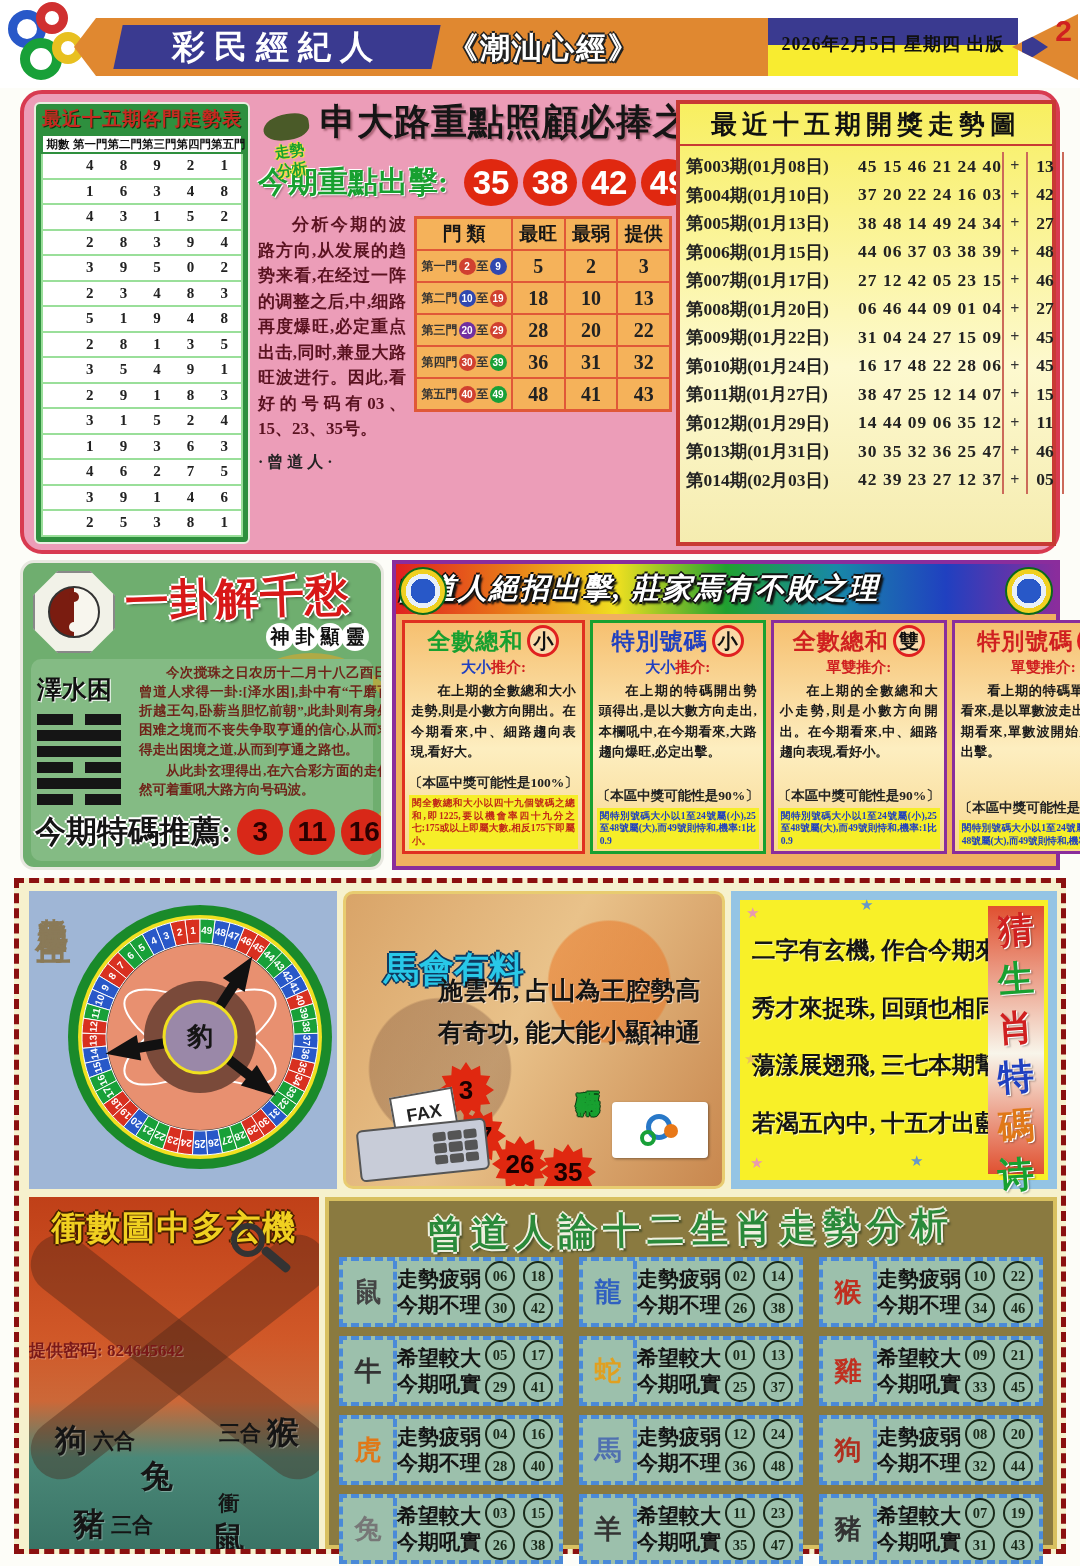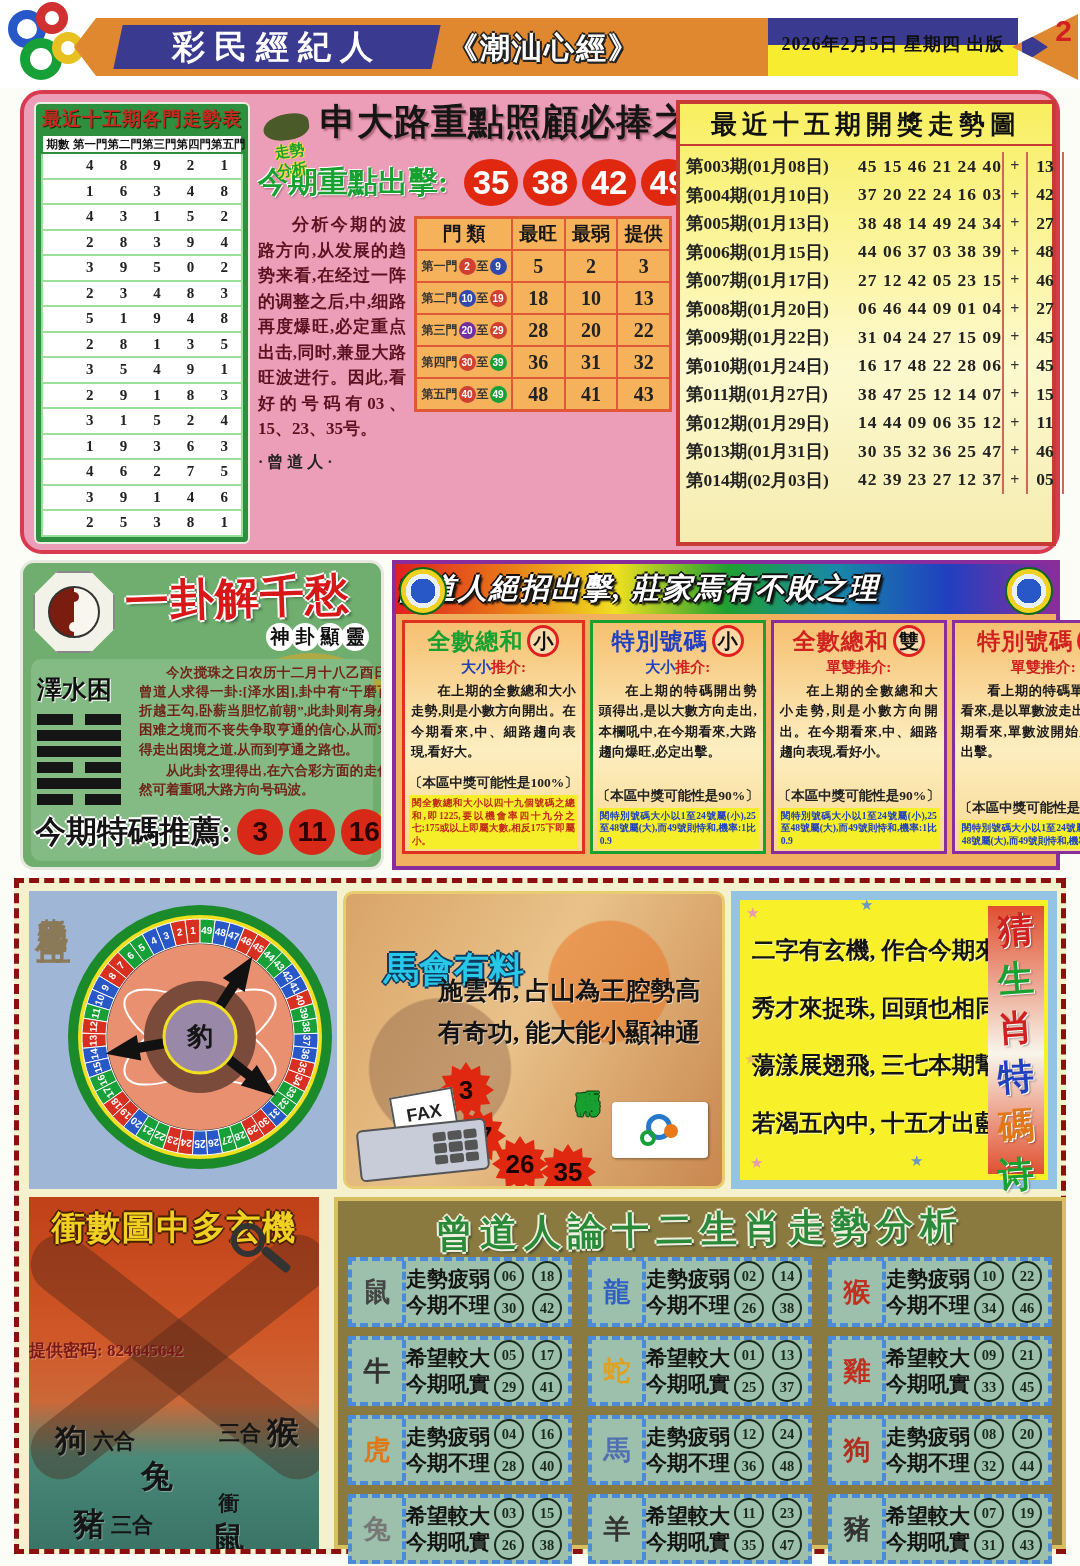--- a/index.html
+++ b/index.html
@@ -151,21 +151,21 @@
   .chong-x1 { transform:rotate(38deg); } .chong-x2 { transform:rotate(-38deg); }
   .chong-title { position:absolute; left:0; top:8px; width:100%; text-align:center; font-size:34px; font-weight:900; color:#f0d020; letter-spacing:1px; white-space:nowrap; text-shadow:-2px 0 #4a2000,2px 0 #4a2000,0 -2px #4a2000,0 2px #4a2000; }
   .magnifier { position:absolute; right:54px; top:26px; width:34px; height:34px; border:6px solid #333; border-radius:50%; }
   .magnifier:after { content:""; position:absolute; left:22px; top:26px; width:34px; height:9px; background:#333; transform:rotate(40deg); border-radius:4px; }
   .chong-pass { position:absolute; left:0; top:142px; width:100%; font-size:17px; font-weight:bold; color:#7a1818; text-shadow:1px 1px 0 rgba(255,255,255,.25); }
   .animal { position:absolute; display:flex; align-items:center; gap:6px; }
   .animal .gl { font-size:32px; font-weight:900; color:#151515; text-shadow:1px 1px 0 rgba(255,255,255,.3); }
   .animal .lb { font-size:21px; font-weight:900; color:#151515; }
   .animal-col { flex-direction:column; gap:0; }
 
-  .zodiac-panel { position:absolute; left:315px; top:314px; width:732px; height:352px; background:#8a7a40; border:4px solid #d8c060; }
+  .zodiac-panel { position:absolute; left:306px; top:314px; width:732px; height:352px; background:#8a7a40; border:4px solid #d8c060; }
   .zodiac-title { text-align:center; font-size:37px; font-weight:900; color:#2a8a3a; letter-spacing:7px; white-space:nowrap; margin-top:4px; transform:rotate(-1deg); text-shadow:-2px 0 #f0f0e0,2px 0 #f0f0e0,0 -2px #f0f0e0,0 2px #f0f0e0,3px 3px 2px rgba(20,40,20,.5); }
   .zgrid { position:absolute; left:10px; right:10px; top:56px; bottom:8px; display:grid; grid-template-columns:repeat(3,1fr); grid-template-rows:repeat(4,1fr); gap:9px 16px; }
   .zcell { border:4px dashed #4a8ad8; background:#9cc0ac; display:flex; align-items:stretch; }
   .zicon { flex:0 0 54px; border-right:4px dashed #4a8ad8; display:flex; align-items:center; justify-content:center; font-size:27px; font-weight:900; }
   .ztext { flex:1; display:flex; flex-direction:column; align-items:center; justify-content:center; }
   .ztext div { font-size:21px; font-weight:900; color:#141414; line-height:1.25; white-space:nowrap; }
   .znums { flex:0 0 78px; display:grid; grid-template-columns:1fr 1fr; align-content:center; justify-items:center; gap:2px 0; padding-right:2px; }
   .znum { width:30px; height:30px; border:2px solid #1a2a1a; border-radius:50%; display:flex; align-items:center; justify-content:center; font-size:14.5px; font-weight:bold; color:#1a2a1a; }
 </style>
 </head>

